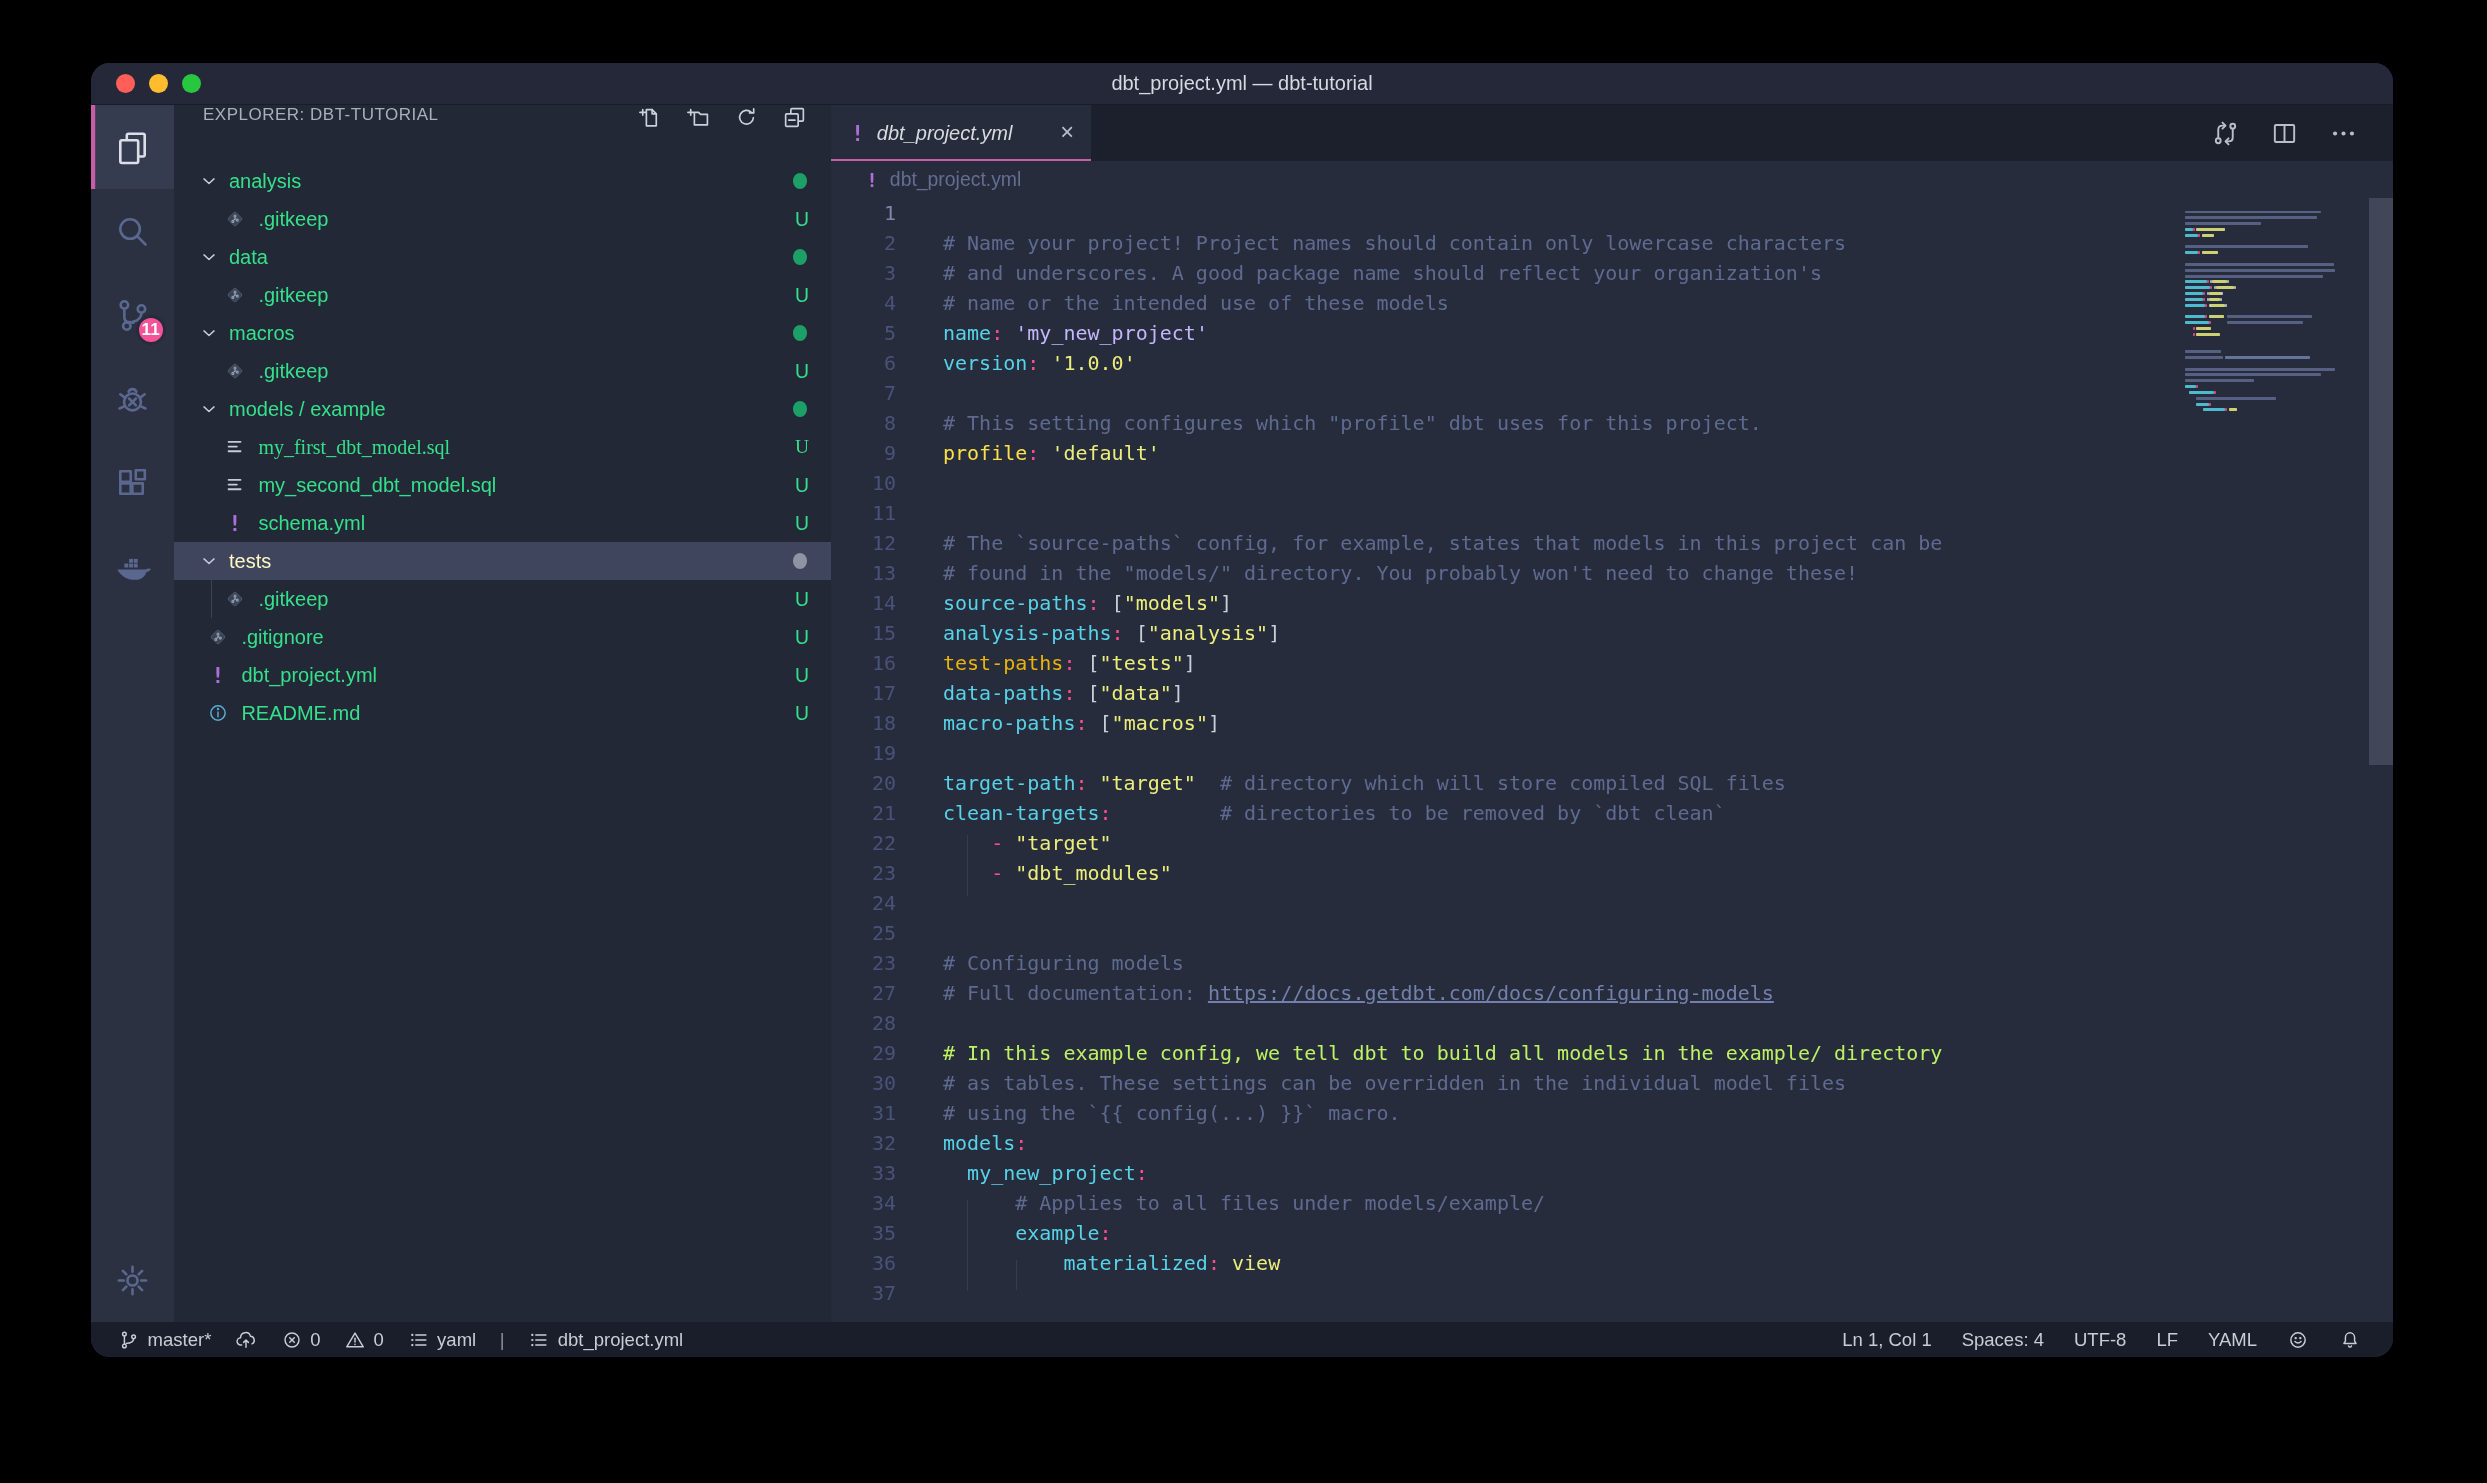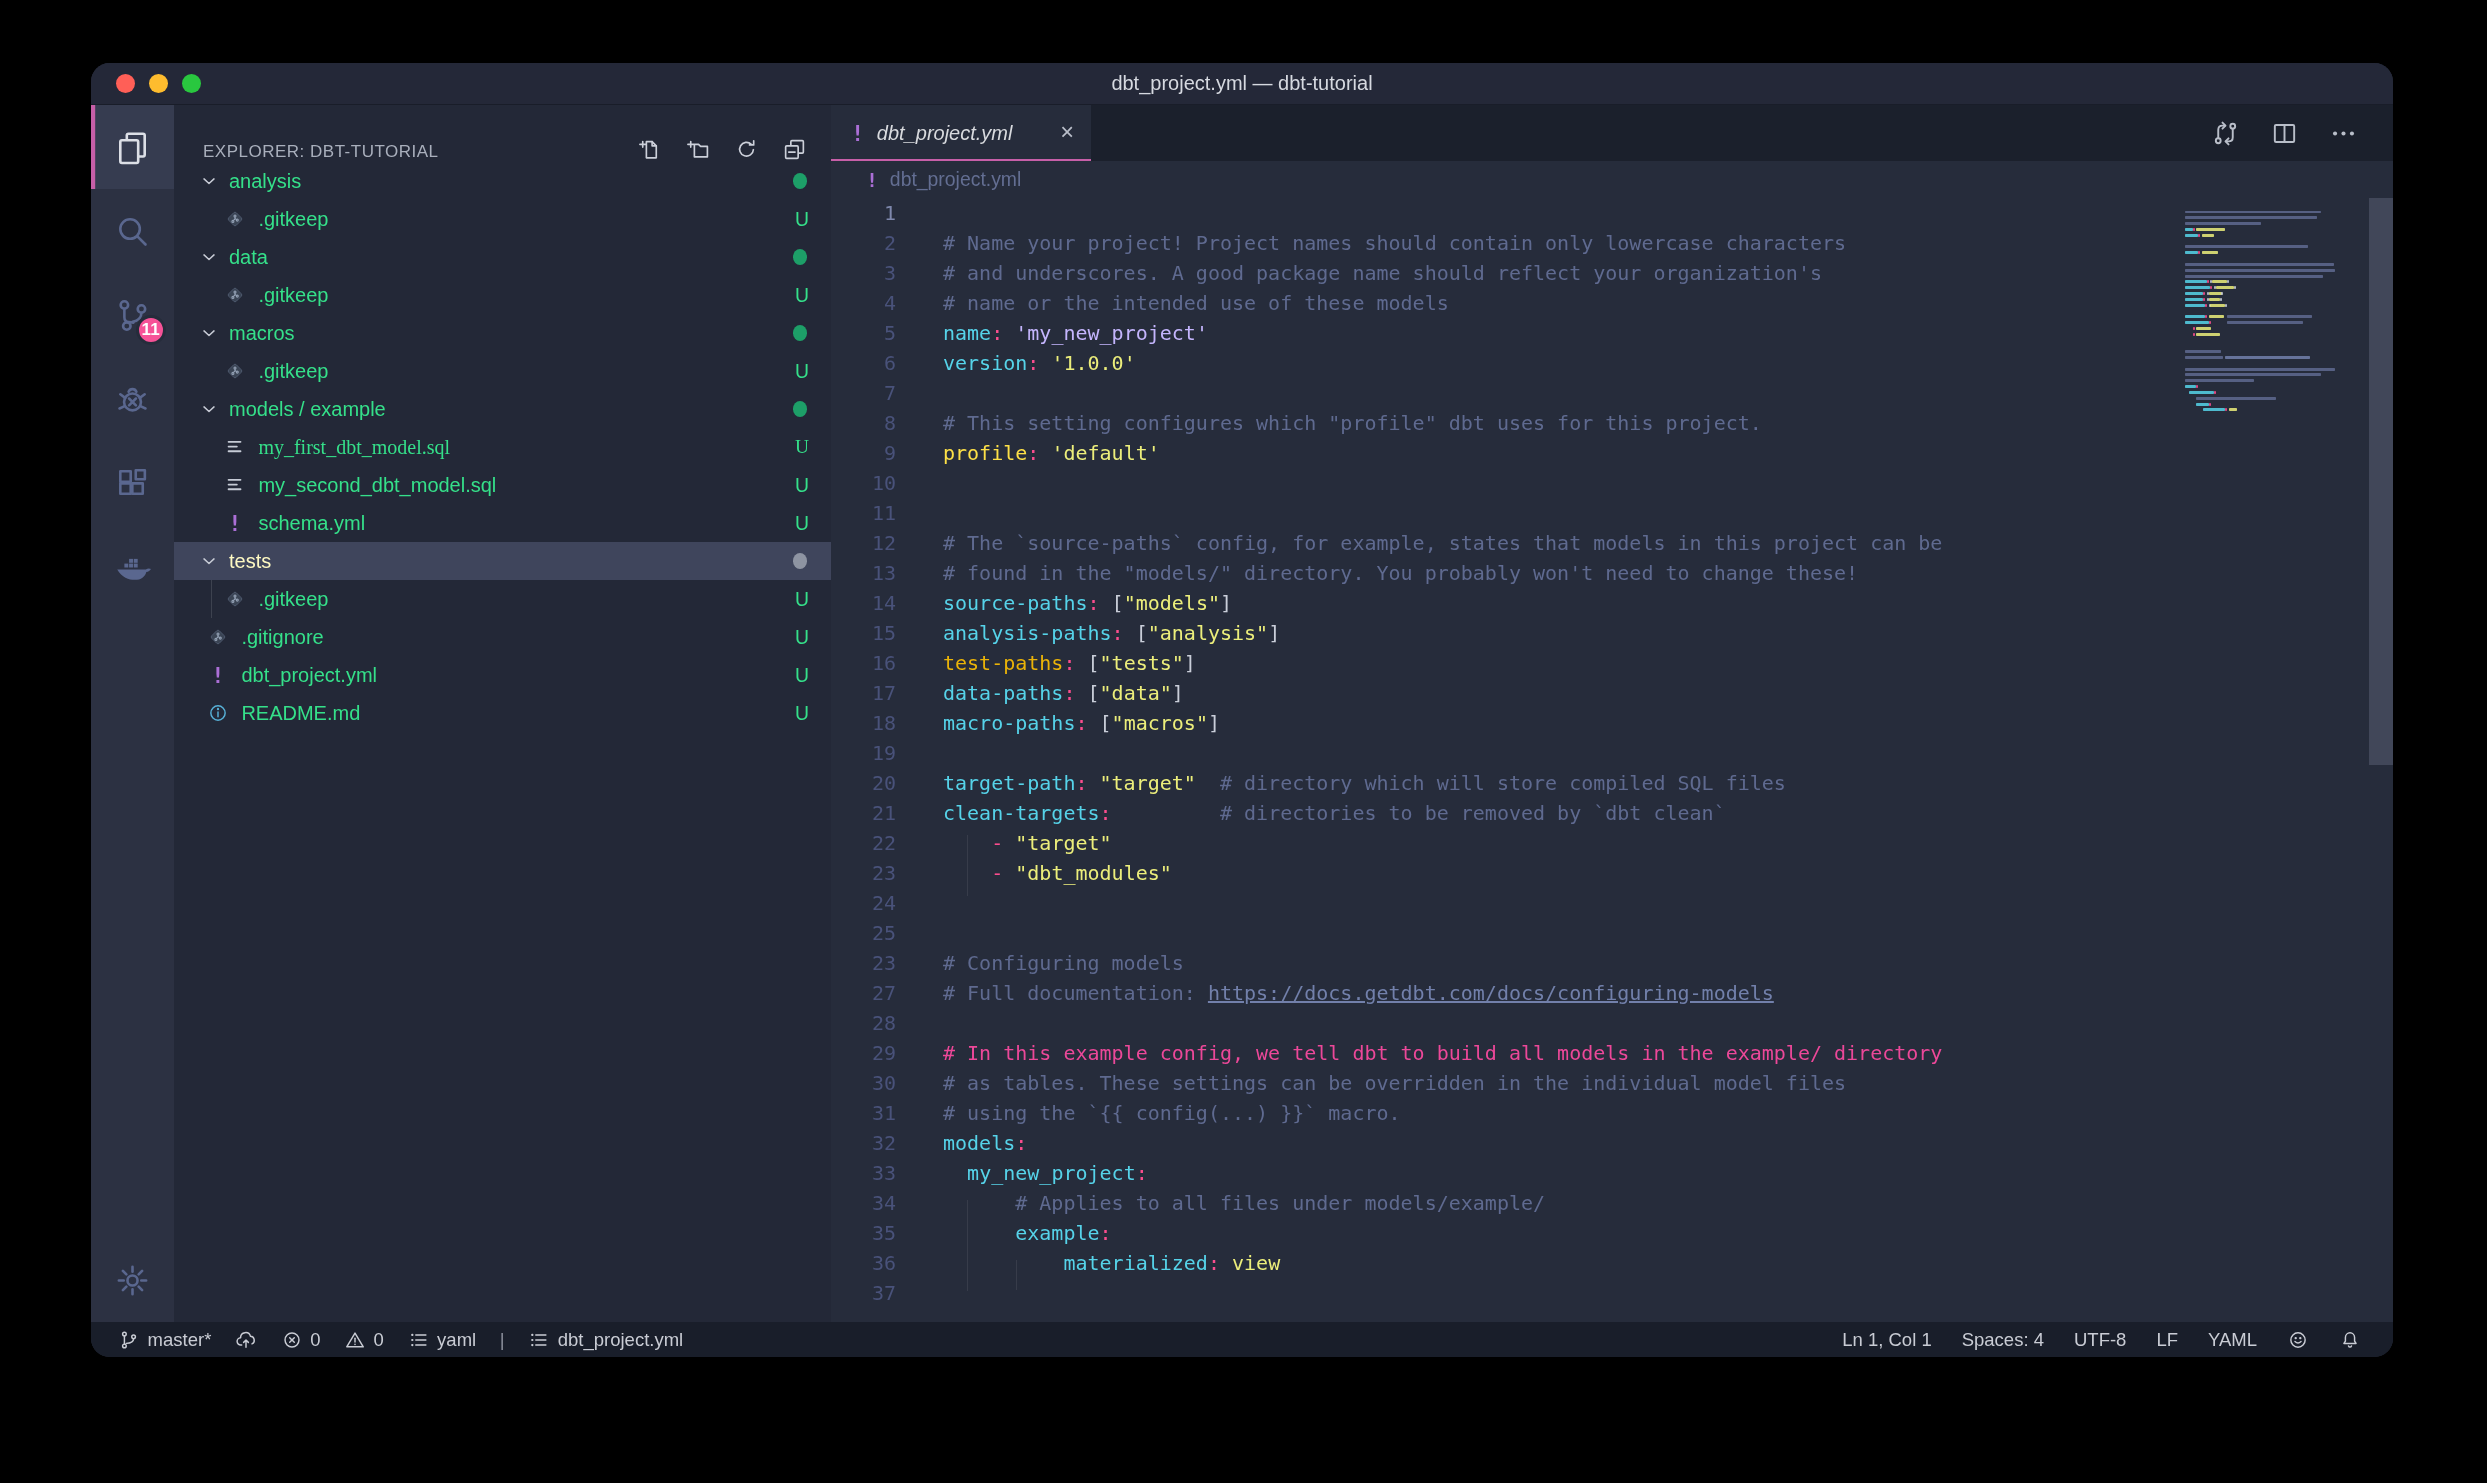--- a/index.html
+++ b/index.html
@@ -16,21 +16,21 @@
   .main{flex:1;display:flex;min-height:0;}
   .activitybar{width:83px;background:#2c3142;display:flex;flex-direction:column;flex:0 0 auto;}
   .act-item{height:84px;display:flex;align-items:center;justify-content:center;position:relative;color:#5a678f;cursor:pointer;}
   .act-item svg{width:39px;height:39px;}
   .act-item.active{background:#363c50;color:#dcdfe6;box-shadow:inset 4.2px 0 0 var(--accent);}
   .act-badge{position:absolute;right:8.4px;bottom:11.8px;background:var(--badge);color:#fff;font-size:17px;font-weight:700;
     min-width:30px;height:30px;border-radius:15px;display:flex;align-items:center;justify-content:center;border:3.4px solid #262c3b;}
   .act-spacer{margin-top:auto;}
   
   .sidebar{width:657px;background:#232837;display:flex;flex-direction:column;flex:0 0 auto;}
-  .sb-header{height:57px;display:flex;align-items:flex-end;padding:0 23.6px 0 29px;flex:0 0 auto;}
+  .sb-header{height:57px;display:flex;align-items:flex-start;padding:0 23.6px 0 29px;flex:0 0 auto;}
   .sb-title{color:#a9afbc;font-size:17px;letter-spacing:0.5px;flex:1;}
   .sb-actions{display:flex;gap:23.6px;color:#ccd0da;}
   .sb-actions svg{width:25px;height:25px;}
   .tree{flex:1;}
   .row{height:38px;display:flex;align-items:center;color:var(--green);font-size:20px;position:relative;cursor:pointer;}
   .row.selected{background:#3f455c;}
   .row.white{color:#fef9c3;}
   .row .chev{width:20px;margin-right:10px;color:#c7cbd5;flex:0 0 auto;display:flex;}
   .row .fic{width:23.6px;margin-right:11.8px;flex:0 0 auto;display:flex;align-items:center;justify-content:center;}
   .row .lbl{white-space:nowrap;overflow:hidden;}
@@ -400,21 +400,21 @@
             <div class="code-line"><span class="num">19</span></div>
             <div class="code-line"><span class="num">20</span><span style="color: rgb(86, 211, 233);">target-path</span><span style="color: rgb(251, 77, 142);">:</span><span style="color: rgb(236, 238, 123);"> "target"</span><span style="color: rgb(95, 106, 144);">  # directory which will store compiled SQL files</span></div>
             <div class="code-line"><span class="num">21</span><span style="color: rgb(86, 211, 233);">clean-targets</span><span style="color: rgb(251, 77, 142);">:</span><span style="color: rgb(95, 106, 144);">         # directories to be removed by `dbt clean`</span></div>
             <div class="code-line"><span class="num">22</span><span style="color: rgb(213, 217, 224);">    </span><span style="color: rgb(251, 77, 142);">-</span><span style="color: rgb(236, 238, 123);"> "target"</span></div>
             <div class="code-line"><span class="num">23</span><span style="color: rgb(213, 217, 224);">    </span><span style="color: rgb(251, 77, 142);">-</span><span style="color: rgb(236, 238, 123);"> "dbt_modules"</span></div>
             <div class="code-line"><span class="num">24</span></div>
             <div class="code-line"><span class="num">25</span></div>
             <div class="code-line"><span class="num">23</span><span style="color: rgb(95, 106, 144);"># Configuring models</span></div>
             <div class="code-line"><span class="num">27</span><span style="color: rgb(95, 106, 144);"># Full documentation: </span><span class="seg-link" style="color: rgb(114, 128, 171);">https://docs.getdbt.com/docs/configuring-models</span></div>
             <div class="code-line"><span class="num">28</span></div>
-            <div class="code-line"><span class="num">29</span><span style="color: #ec4899;"># In this example config, we tell dbt to build all models in the example/ directory</span></div>
+            <div class="code-line"><span class="num">29</span><span style="color: #bef264;"># In this example config, we tell dbt to build all models in the example/ directory</span></div>
             <div class="code-line"><span class="num">30</span><span style="color: rgb(95, 106, 144);"># as tables. These settings can be overridden in the individual model files</span></div>
             <div class="code-line"><span class="num">31</span><span style="color: rgb(95, 106, 144);"># using the `{{ config(...) }}` macro.</span></div>
             <div class="code-line"><span class="num">32</span><span style="color: rgb(86, 211, 233);">models</span><span style="color: rgb(251, 77, 142);">:</span></div>
             <div class="code-line"><span class="num">33</span><span style="color: rgb(213, 217, 224);">  </span><span style="color: rgb(86, 211, 233);">my_new_project</span><span style="color: rgb(251, 77, 142);">:</span></div>
             <div class="code-line"><span class="num">34</span><span style="color: rgb(213, 217, 224);">      </span><span style="color: rgb(95, 106, 144);"># Applies to all files under models/example/</span></div>
             <div class="code-line"><span class="num">35</span><span style="color: rgb(213, 217, 224);">      </span><span style="color: rgb(86, 211, 233);">example</span><span style="color: rgb(251, 77, 142);">:</span></div>
             <div class="code-line"><span class="num">36</span><span style="color: rgb(213, 217, 224);">          </span><span style="color: rgb(86, 211, 233);">materialized</span><span style="color: rgb(251, 77, 142);">:</span><span style="color: rgb(236, 238, 123);"> view</span></div>
             <div class="code-line"><span class="num">37</span></div>
           </div>
         <div class="minimap" id="minimap">

